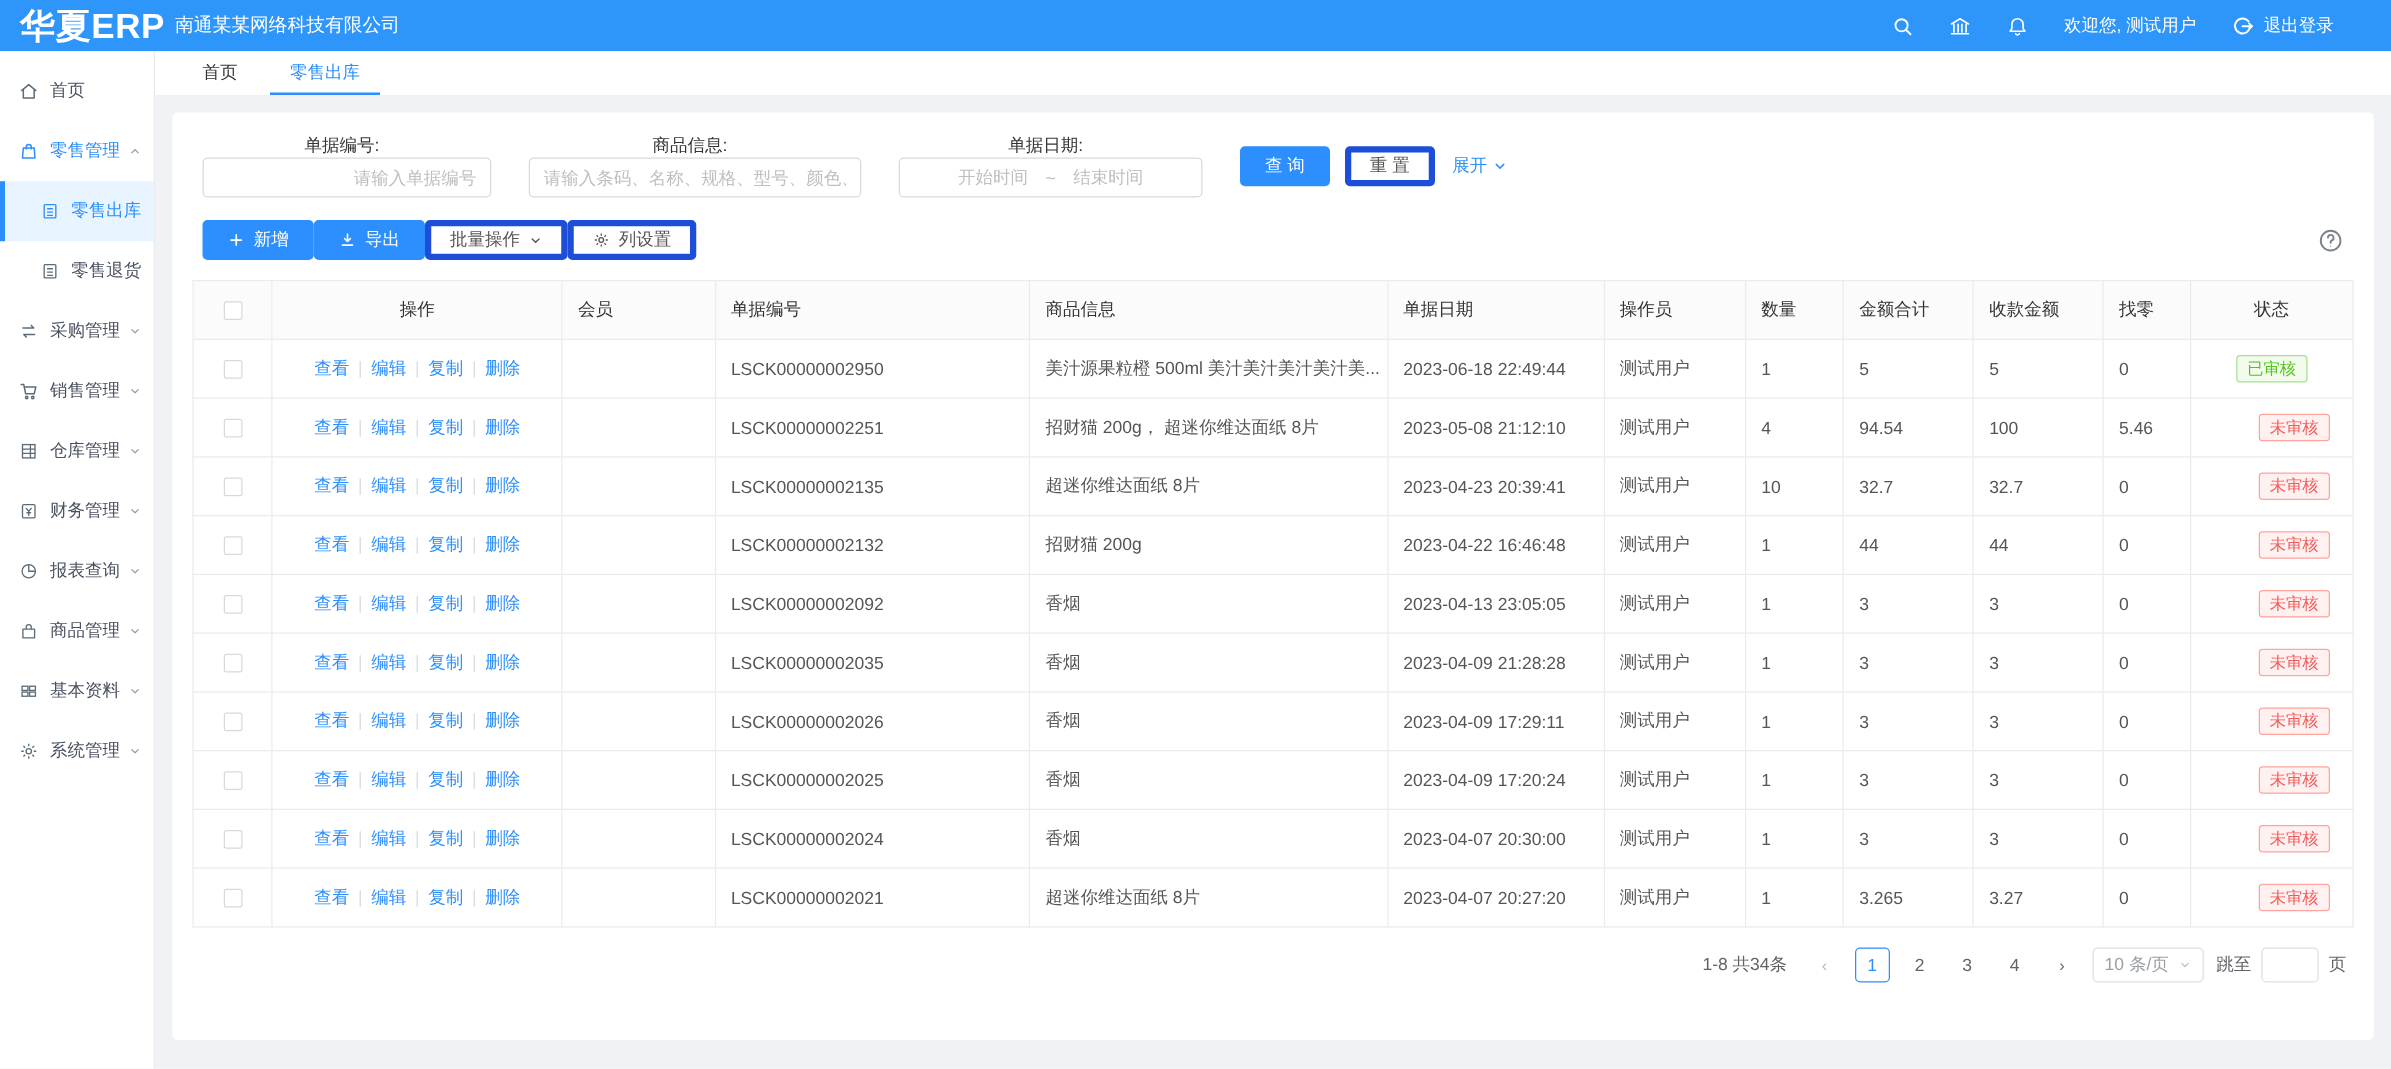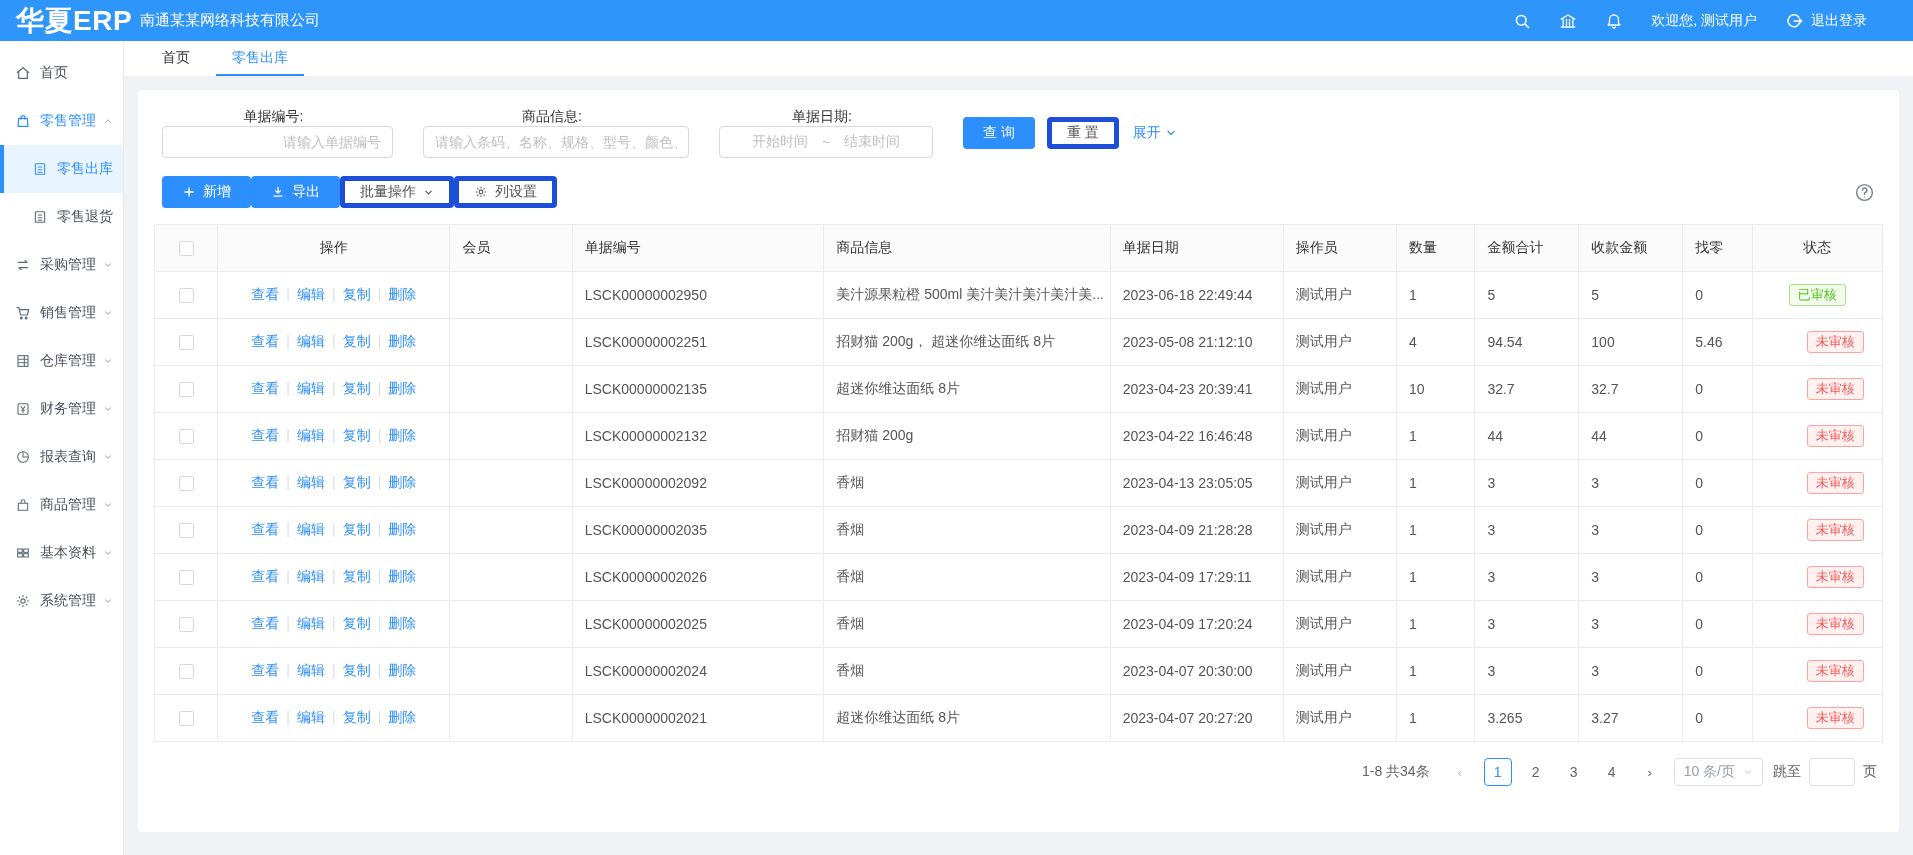--- a/index.html
+++ b/index.html
@@ -36,21 +36,21 @@
   .card { background:#fff; border-radius:4px; padding:18px 16px 12px; height:742px; }
 
   
   .filters { display:flex; align-items:center; padding:0 8px; margin-bottom:18px; }
   .f-label { color:#333; margin-right:8px; white-space:nowrap; }
   .f-group { display:flex; align-items:center; margin-right:30px;flex-direction:column; }
   input.txt { height:32px; border:1px solid #d9d9d9; border-radius:4px; padding:0 11px; font-size:14px; color:#555; outline:none; font-family:inherit; }
   input.txt::placeholder { color:#bfbfbf; }
   .in-bill { width:231px;text-align:right; }
   .in-product { width:266px; }
-  .range { height:32px; width:214px; border:1px solid #d9d9d9; border-radius:4px; display:flex; align-items:center; justify-content:center; gap:14px; color:#bfbfbf; cursor:text; }
+  .range { height:32px; width:243px; border:1px solid #d9d9d9; border-radius:4px; display:flex; align-items:center; justify-content:center; gap:14px; color:#bfbfbf; cursor:text; }
   .btn { height:32px; border-radius:4px; border:5px solid #1d4ed8; background:#fff; color:#555; font-size:14px; padding:0 15px; display:inline-flex; align-items:center; gap:7px; cursor:pointer; font-family:inherit; white-space:nowrap; }
   .btn.primary { background:#2d8ffd; border-color:#2d8ffd; color:#fff; }
   .btn .bicon { width:14px; height:14px; }
   .link-expand { color:#2d8ffd; margin-left:14px; display:inline-flex; align-items:center; gap:4px; cursor:pointer; white-space:nowrap; }
   .link-expand svg { width:12px; height:12px; }
   .filters .btn + .btn { margin-left:12px; }
 
   
   .toolbar { display:flex; align-items:center; padding:0 8px; margin-bottom:16px;font-family:Liberation Serif, serif; }
   .help { margin-left:auto; width:21px; height:21px; color:#7d8struct; color:#7b828c; cursor:pointer; }

